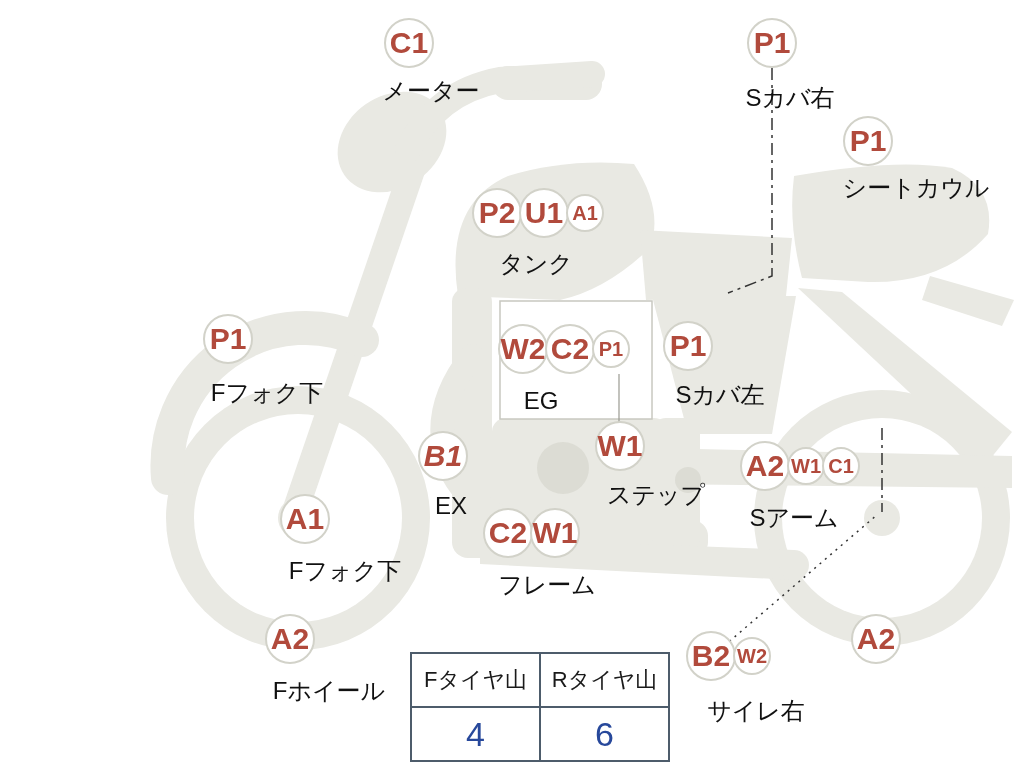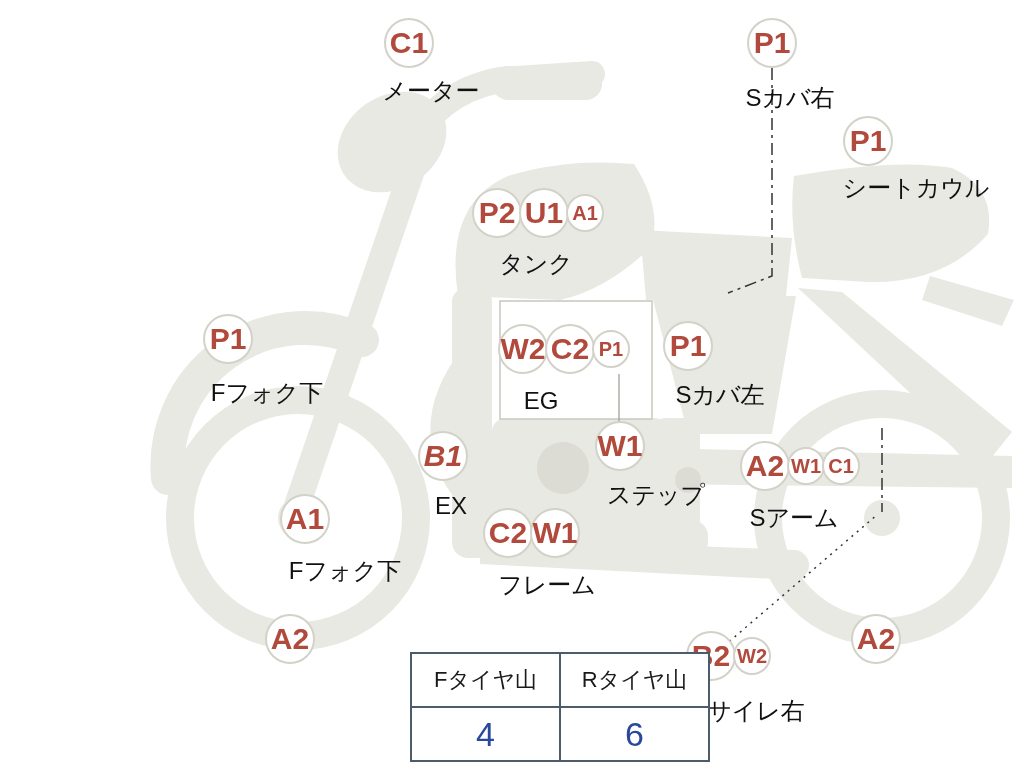--- a/index.html
+++ b/index.html
@@ -38,21 +38,21 @@
     transform:translateX(-50%);
     font-size:24px; color:#111;
     white-space:nowrap;
   }
   
   .tire-table {
     position:absolute; left:410px; top:652px; z-index:4;
     border-collapse:collapse; background:#fff;
   }
   .tire-table td {
-    width:149px; height:54px;
+    width:129px; height:54px;
     border:2px solid var(--table-border,#4d5c6b);
     text-align:center; vertical-align:middle;
   }
   .tire-table .hdr { font-size:22px; color:#1a1a1a; }
   .tire-table .val { font-size:34px; color:var(--value-text,#27489b); }
 </style>
 </head>
 <body>
 
 <div class="layer">
@@ -166,20 +166,21 @@
     </div>
     <div class="marker-label" style="left: 345px; top: 555px;">Fフォク下</div>
     <div class="marker-badges" style="left: 483px; top: 508px;">
       <span class="badge lg">C2</span>
       <span class="badge lg">W1</span>
     </div>
     <div class="marker-label" style="left: 547px; top: 569px;">フレーム</div>
     <div class="marker-badges" style="left: 265px; top: 614px;">
       <span class="badge lg">A2</span>
     </div>
+    <div class="marker-label" style="left: 329px; top: 675px;">Fホイール</div>
     <div class="marker-badges" style="left: 686px; top: 631px;">
       <span class="badge lg">B2</span>
       <span class="badge sm">W2</span>
     </div>
     <div class="marker-label" style="left: 756px; top: 695px;">サイレ右</div>
     <div class="marker-badges" style="left: 851px; top: 614px;">
       <span class="badge lg">A2</span>
     </div>
   </div>
 

